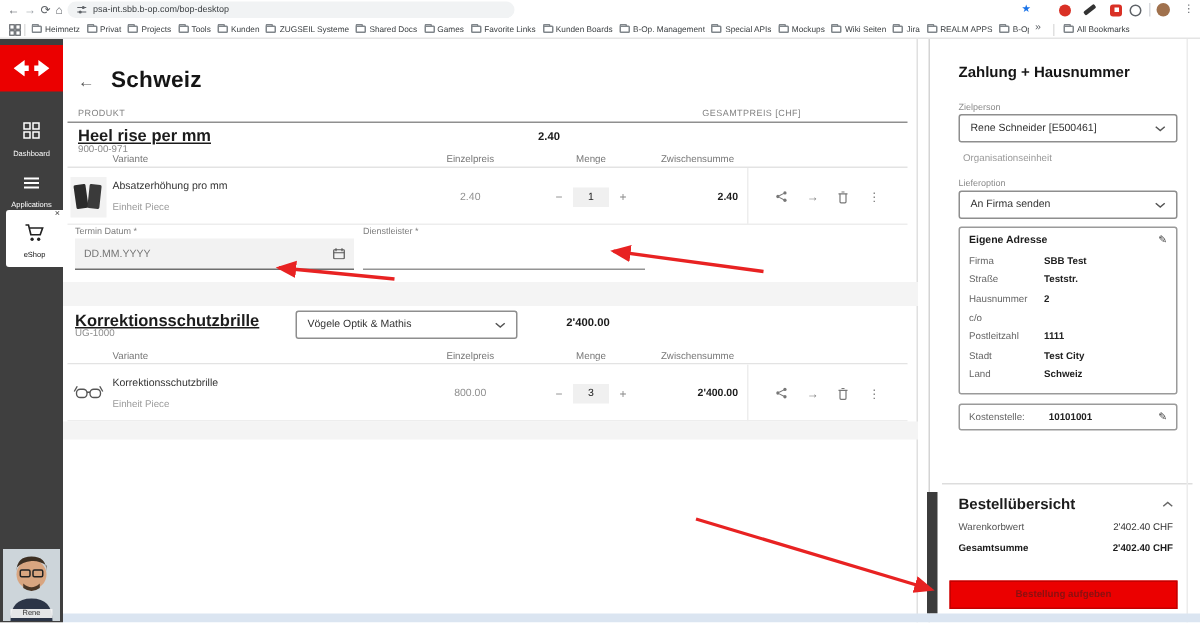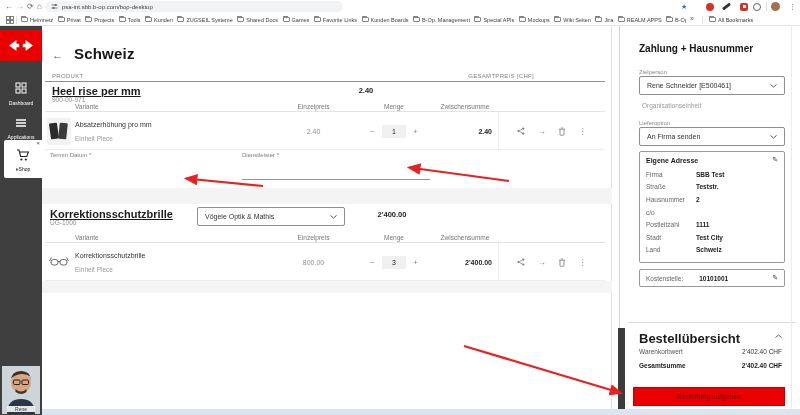--- a/index.html
+++ b/index.html
@@ -110,21 +110,21 @@
   .addr-k { font-size:6.5px; color:#666; }
   .addr-v { font-size:6.5px; font-weight:bold; color:#222; }
   .pencil { position:absolute; font-size:7px; color:#333; }
   #addr-pencil { top:4px; right:6px; }
   #kost-box { left:19px; top:243px; width:146px; height:18px; border:1px solid #9a9a9a; border-radius:2px;
               display:flex; align-items:center; padding:0 6px; }
   #kost-label { font-size:6.5px; color:#666; }
   #kost-value { font-size:6.5px; font-weight:bold; color:#222; margin-left:16px; }
   #kost-pencil { position:static; margin-left:auto; font-size:7px; color:#333; }
   #sum-line { left:8px; top:296px; width:167px; border-top:1px solid #ddd; }
-  #sum-title { left:19px; top:305px; font-size:13px; font-weight:bold; color:#1c1c1c; }
+  #sum-title { left:19px; top:305px; font-size:10px; font-weight:bold; color:#1c1c1c; }
   #sum-chevron { left:155px; top:308px; }
   .sum-k { position:absolute; left:19px; font-size:6.5px; color:#555; }
   .sum-v { position:absolute; right:18px; font-size:6.5px; color:#333; }
   #sum-cart-k { top:322px; } #sum-cart-v { top:322px; }
   #sum-total-k { top:336px; font-weight:bold; color:#1c1c1c; } #sum-total-v { top:336px; font-weight:bold; color:#1c1c1c; }
   #order-btn { left:13px; top:361px; width:152px; height:19px; background:#eb0000; border:1px solid #c40000;
                display:flex; align-items:center; justify-content:center; font-size:6.5px; font-weight:bold; color:#8a1010; cursor:pointer; }
   #panel-track { left:791px; top:26px; width:1px; height:389px; background:#ececec; }
 
   #darkbar { left:618px; top:328px; width:7px; height:81px; background:#3c3c3c; z-index:6; }
@@ -344,20 +344,27 @@
       </svg>
       <span>→</span>
       <svg width="8" height="9" viewBox="0 0 8 9">
         <path d="M1 2.2 h6 M2 2.2 v5.3 a0.7 0.7 0 0 0 .7 .7 h2.6 a0.7 0.7 0 0 0 .7 -.7 V2.2 M3 1 h2" stroke="#777" stroke-width="0.8" fill="none"></path>
       </svg>
       <span>⋮</span>
     </span>
   </div>
 
   <span class="flabel" id="f-date-label">Termin Datum *</span>
+  <div class="a" id="f-date">
+    <input type="text" placeholder="DD.MM.YYYY" style="">
+    <svg width="8" height="8" viewBox="0 0 8 8" fill="none" stroke="#555" stroke-width="0.8">
+      <rect x="0.5" y="1.5" width="7" height="6" rx="0.5"></rect>
+        <path d="M2 0.5 v2 M6 0.5 v2 M0.5 3.5 h7"></path>
+    </svg>
+  </div>
   <span class="flabel" id="f-prov-label">Dienstleister *</span>
   <div class="a" id="f-prov"></div>
 
   <div class="a" id="band1"></div>
 
   <span class="pname" id="p2-name">Korrektionsschutzbrille</span>
   <span class="psku" id="p2-sku">UG-1000</span>
   <div class="selbox" id="prov-select">
     <span>Vögele Optik &amp; Mathis</span>
     <svg width="7" height="4" viewBox="0 0 7 4">

